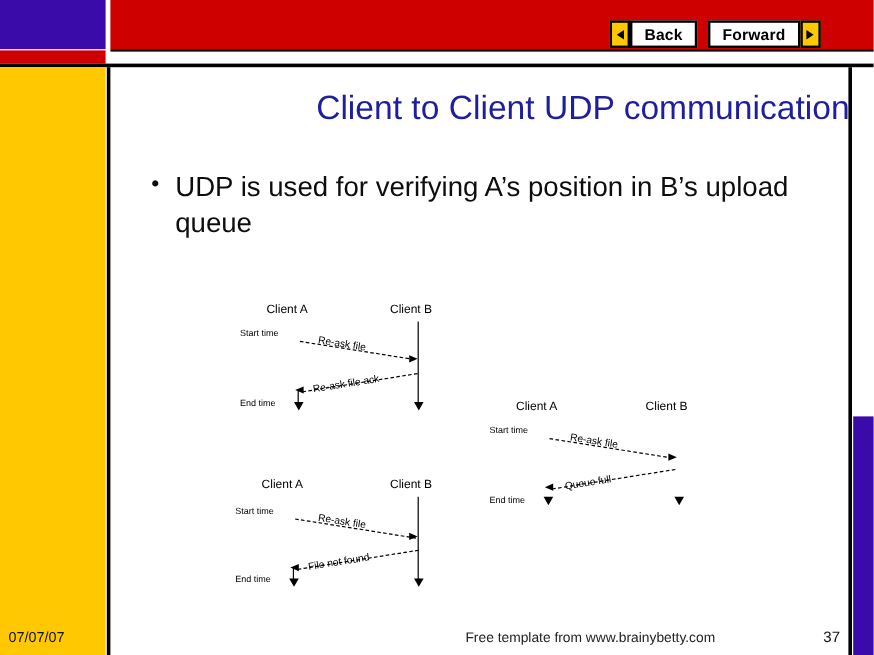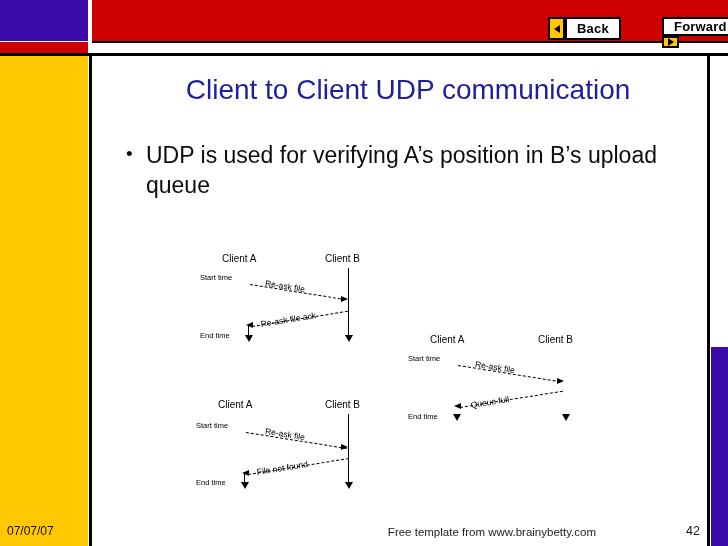--- a/index.html
+++ b/index.html
@@ -16,36 +16,36 @@
 
   
   .rail-yellow{position:absolute;left:0;top:56px;width:88px;height:490px;background:#ffc800;}
   .rail-line{position:absolute;left:89px;top:56px;width:3px;height:490px;background:#000;}
 
   
   .rail-right-purple{position:absolute;right:0;top:347px;width:17px;height:199px;background:#3a0ba8;}
   .rail-right-line{position:absolute;right:18px;top:56px;width:3px;height:490px;background:#000;}
 
   
-  .navwrap{position:absolute;top:17px;display:flex;align-items:stretch;height:23px;margin-left:40px;}
+  .navwrap{position:absolute;top:17px;display:flex;align-items:stretch;height:23px;}
   .nav-back{left:508px;}
-  .nav-fwd{left:622px;flex-direction:column;}
+  .nav-fwd{left:590px;}
   .nav-btn{border:2px solid #000;background:#ffffff;display:flex;align-items:center;
            justify-content:center;color:#000;font-weight:bold;font-size:13px;
            letter-spacing:.2px;padding:0 10px;height:100%;box-sizing:border-box;}
   .nav-arrow{border:2px solid #000;background:#ffc800;width:17px;display:flex;
              align-items:center;justify-content:center;box-sizing:border-box;height:100%;}
   .nav-arrow span{display:block;width:0;height:0;}
   .arr-left{border-top:4px solid transparent;border-bottom:4px solid transparent;
             border-right:6px solid #000;}
   .arr-right{border-top:4px solid transparent;border-bottom:4px solid transparent;
              border-left:6px solid #000;}
 
   
-  .title{position:absolute;left:108px;top:74px;width:600px;text-align:center;
+  .title{position:absolute;left:108px;top:74px;width:600px;text-align:right;
          color:#1f1f9c;font-size:28px;font-weight:normal;letter-spacing:0px;}
   .bullet-row{position:absolute;left:126px;top:140px;width:540px;display:flex;
               align-items:flex-start;color:#0d0d0d;font-size:23px;line-height:1.32;}
   .bullet-dot{width:20px;flex:0 0 20px;font-size:19px;line-height:1.45;}
   .bullet-text{flex:1;}
 
   
   .seq{position:absolute;color:#000;}
   .seq .hdrlbl{position:absolute;font-size:10px;font-weight:normal;white-space:nowrap;}
   .seq .sidelbl{position:absolute;font-size:7.5px;white-space:nowrap;}
@@ -158,15 +158,15 @@
     <div class="msghead" style="left:145px;top:45px;border-left:7px solid #000;"></div>
     <div class="msglbl" style="left:70px;top:27px;transform:rotate(9deg);">Re-ask file</div>
 
     <div class="msg" style="left:52px;top:75px;width:102px;transform:rotate(-9deg);"></div>
     <div class="msghead" style="left:46px;top:71px;border-right:7px solid #000;"></div>
     <div class="msglbl" style="left:60px;top:68px;transform:rotate(-9deg);">File not found</div>
   </div>
 
   <div class="foot-date">07/07/07</div>
   <div class="foot-center">Free template from www.brainybetty.com</div>
-  <div class="foot-page">42</div>
+  <div class="foot-page">37</div>
 
 </div>
 
 </body></html>

